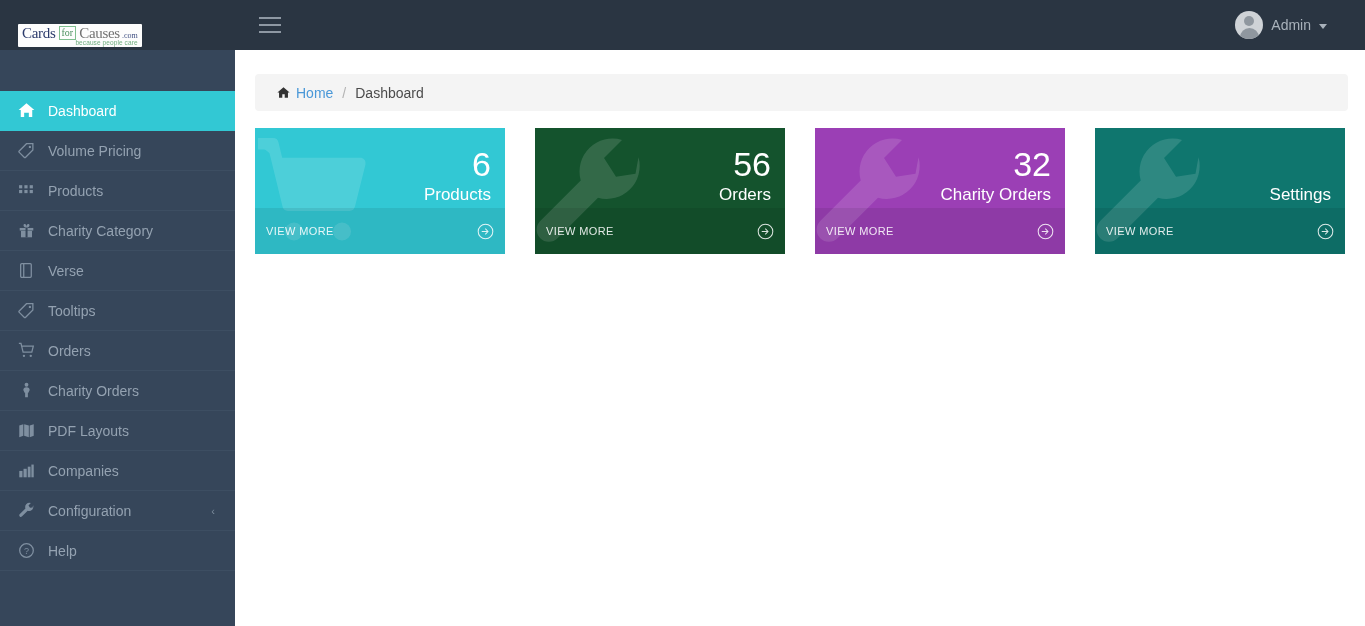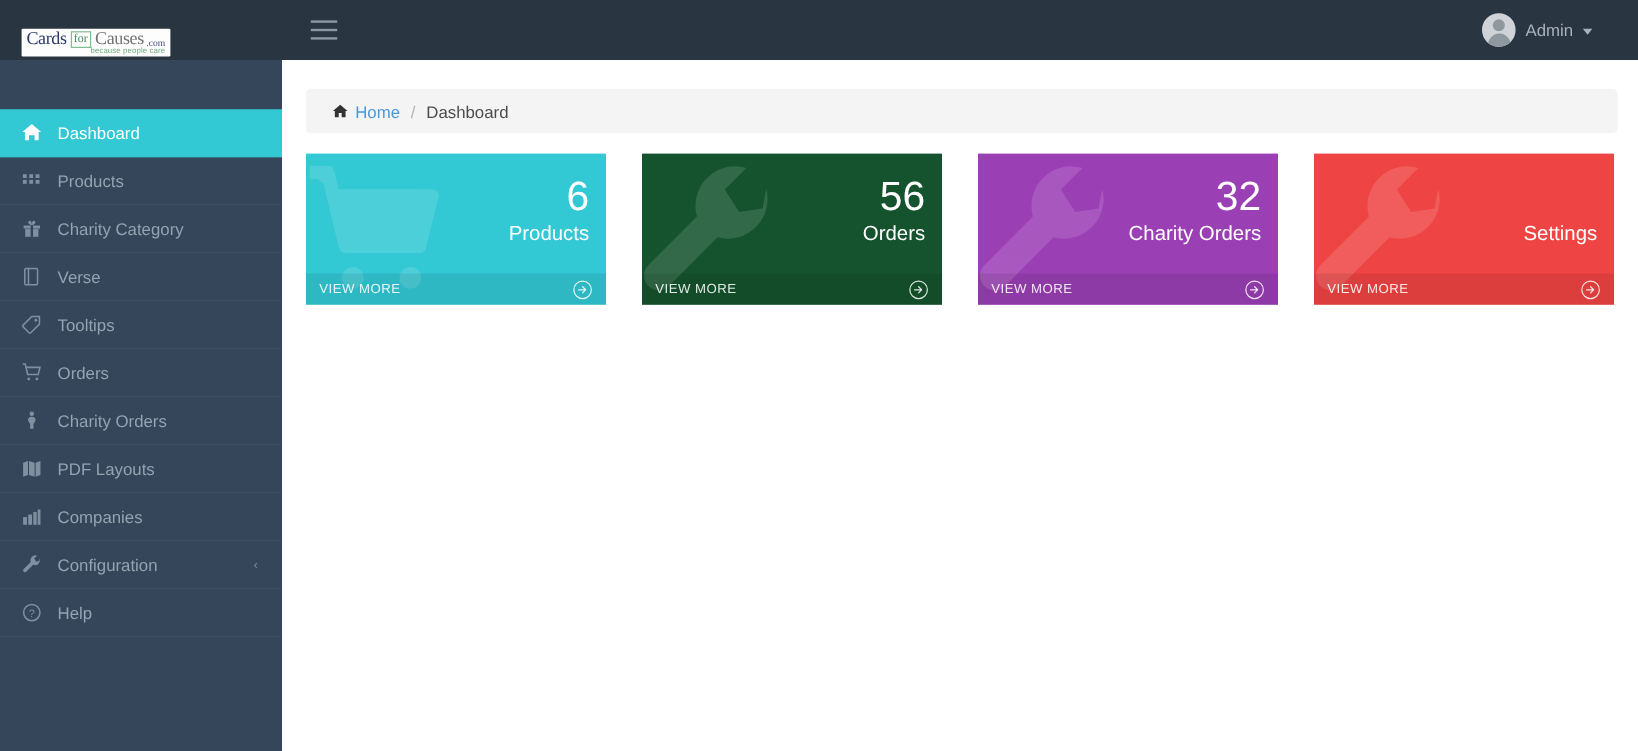--- a/index.html
+++ b/index.html
@@ -140,21 +140,21 @@
   }
   .card-number {
     font-size: 34px; font-weight: 300; line-height: 40px;
     display: block;
   }
   .card-title {
     font-size: 17px; font-weight: 400; line-height: 22px;
     display: block; white-space: nowrap;
   }
   .card-footer {
-    position: absolute; bottom: 0; left: 0; right: 0; height: 26px;
+    position: absolute; bottom: 0; left: 0; right: 0; height: 46px;
     background: rgba(0,0,0,.08);
     display: flex; align-items: center; justify-content: space-between;
     padding: 0 11px 0 11px;
   }
   .card-footer-label {
     font-size: 11px; letter-spacing: .4px; color: rgba(255,255,255,.88);
   }
   .card-arrow { opacity: .85; display: flex; }
 </style>
 </head>
@@ -192,20 +192,29 @@
 <div class="sidebar">
   <div class="sidebar-gap"></div>
   <div id="nav-list">
       <div class="nav-item active">
         <span class="nav-icon">
           <svg width="17" height="17" viewBox="0 0 16 16">
             <path fill="#ffffff" d="M8 1.2 0.6 7.6h2V14h3.2v-4h4.4v4H13.4V7.6h2L8 1.2z"></path>
           </svg>
         </span>
         <span class="nav-label">Dashboard</span>
+      </div>
+      <div class="nav-item">
+        <span class="nav-icon">
+          <svg width="17" height="17" viewBox="0 0 16 16">
+            <path fill="none" stroke="#7f8fa0" stroke-width="1.2" d="M1.2 8.4 8 1.6h6v6l-6.8 6.8a1 1 0 0 1-1.4 0L1.2 9.8a1 1 0 0 1 0-1.4z"></path>
+            <circle cx="11.2" cy="4.6" r="1.1" fill="#7f8fa0"></circle>
+          </svg>
+        </span>
+        <span class="nav-label">Volume Pricing</span>
       </div>
       <div class="nav-item">
         <span class="nav-icon">
           <svg width="17" height="17" viewBox="0 0 16 16">
             <g fill="#7f8fa0">
               <rect x="1" y="3" width="3" height="3"></rect>
               <rect x="6" y="3" width="3" height="3"></rect>
               <rect x="11" y="3" width="3" height="3"></rect>
               <rect x="1" y="7.5" width="3" height="3"></rect>
               <rect x="6" y="7.5" width="3" height="3"></rect>
@@ -377,21 +386,21 @@
         <div class="card-footer">
           <span class="card-footer-label">VIEW MORE</span>
           <span class="card-arrow">
             <svg width="17" height="17" viewBox="0 0 20 20">
               <circle cx="10" cy="10" r="8.6" fill="none" stroke="#fff" stroke-width="1.2"></circle>
               <path d="M6 10h7M10 7l3 3-3 3" fill="none" stroke="#fff" stroke-width="1.2" stroke-linecap="round" stroke-linejoin="round"></path>
             </svg>
           </span>
         </div>
       </div>
-      <div class="card" style="background: #ef4444;">
+      <div class="card" style="background: #0f766e;">
         <div class="card-watermark"><svg width="150" height="120" viewBox="0 0 16 16">
             <path fill="#fff" d="M14.2 3.1a4.4 4.4 0 0 1-5.4 5.4L3.4 13.9a1.6 1.6 0 0 1-2.3-2.3l5.4-5.4A4.4 4.4 0 0 1 12 .8L9.6 3.2l1.6 2.5 2.6-.4z"></path>
           </svg></div>
         <div class="card-stat" style="top: 56px;">
           <span class="card-title">Settings</span>
         </div>
         <div class="card-footer">
           <span class="card-footer-label">VIEW MORE</span>
           <span class="card-arrow">
             <svg width="17" height="17" viewBox="0 0 20 20">

